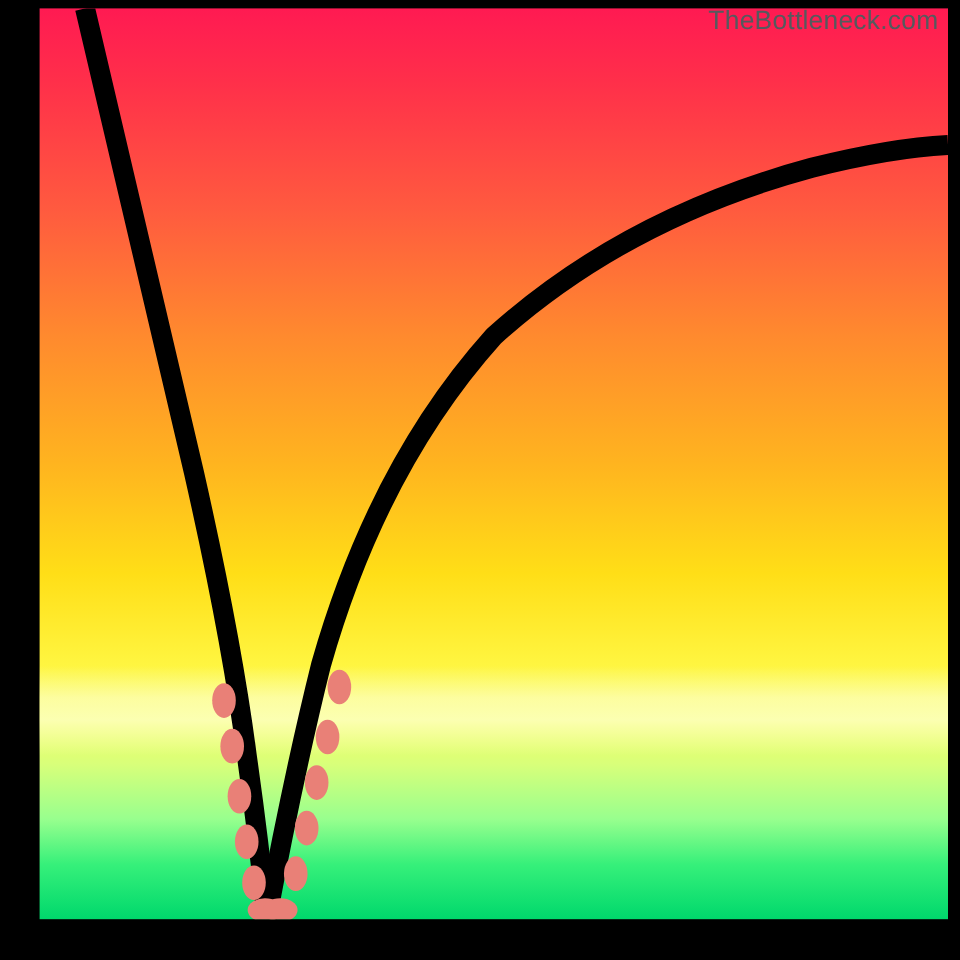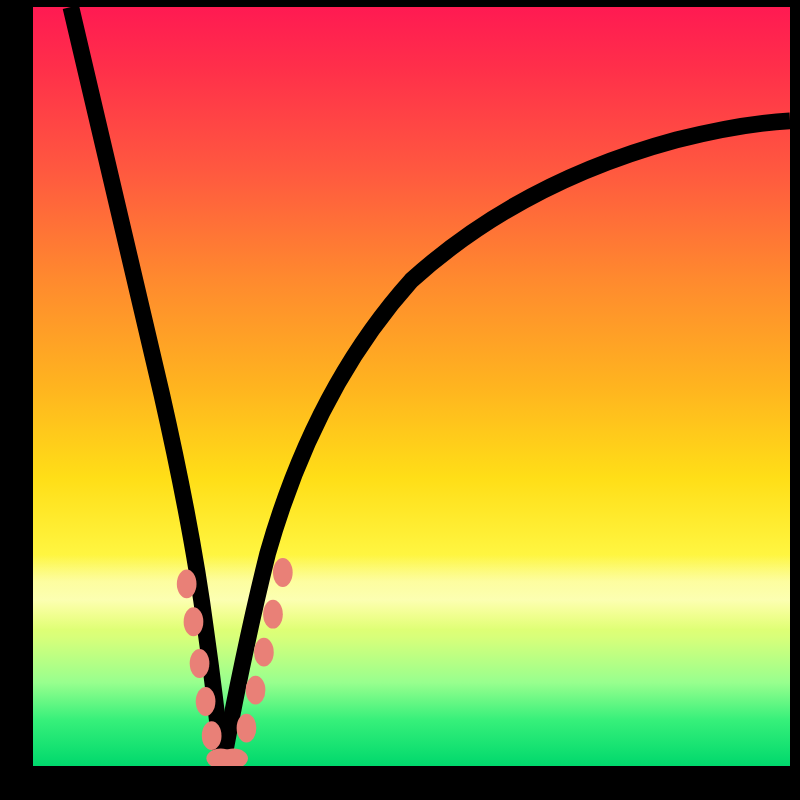--- a/index.html
+++ b/index.html
@@ -83,20 +83,21 @@
   }
 </style>
 </head>
 <body>
 
 <div class="stage">
 
   <div class="gradient-panel"></div>
   <div class="pale-band"></div>
 
+  <div class="watermark">TheBottleneck.com</div>
 
   <svg class="curves" viewBox="0 0 100 100" preserveAspectRatio="none">
     <path class="curve" d="M 5 0
              C 9 17, 13 34, 17 51
              C 19.5 62, 21.5 72, 22.8 82
              C 23.8 89, 24.5 95, 25 100"></path>
     <path class="curve" d="M 25 100
              C 26.5 92, 28.5 82, 31 72
              C 35 58, 41 46, 50 36
              C 60 27, 72 21, 85 17.5

